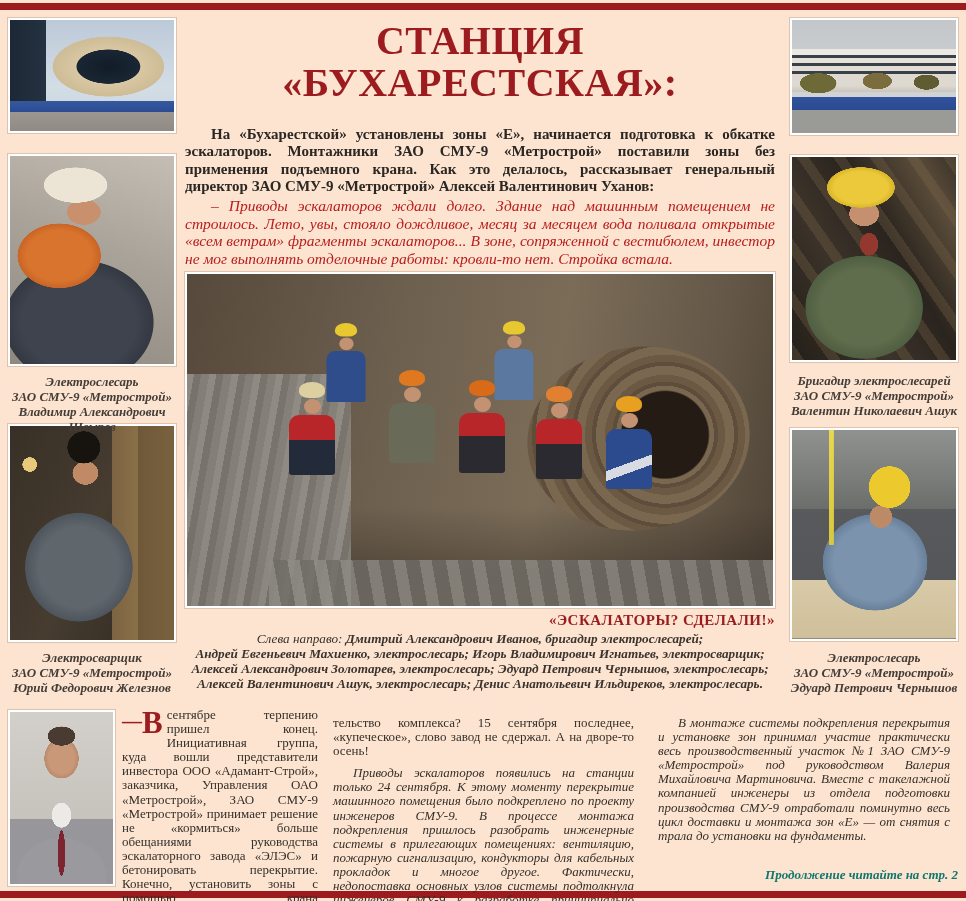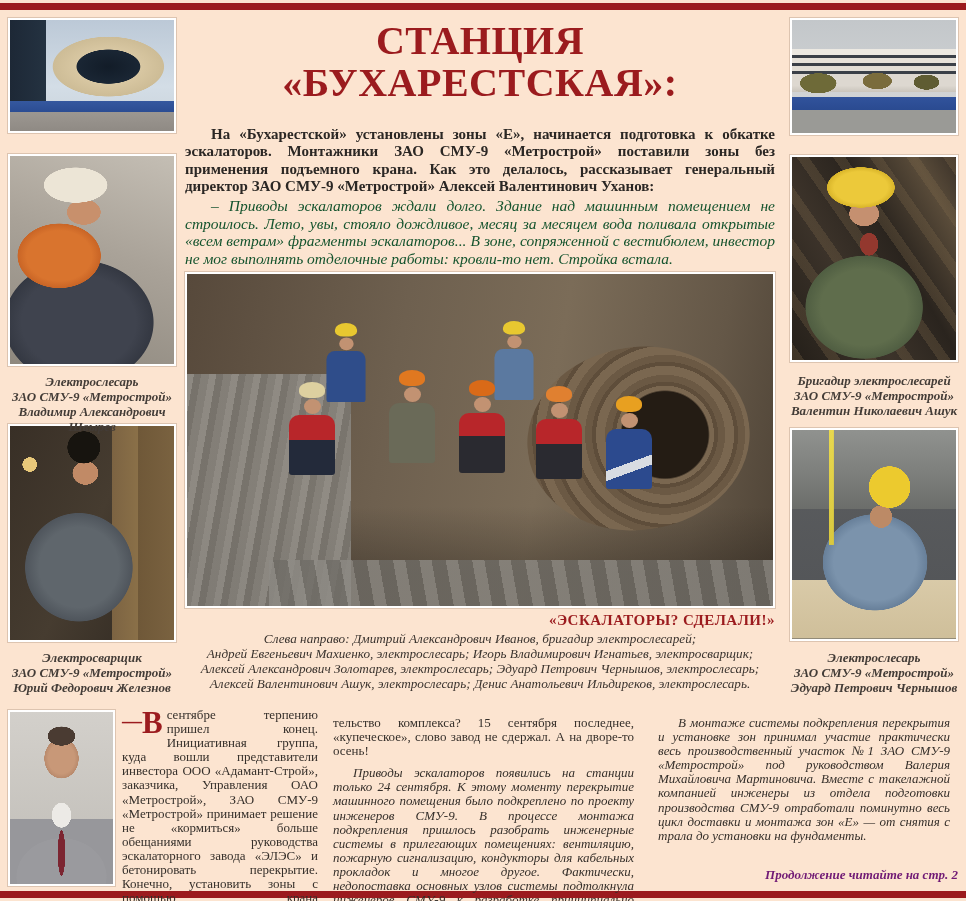--- a/index.html
+++ b/index.html
@@ -25,21 +25,21 @@
 
   
   .intro{
     position:absolute;left:185px;top:126px;width:590px;margin:0;
     font-size:15px;line-height:17.4px;font-weight:bold;text-align:justify;
     text-indent:26px;color:#2b2724;hyphens:auto;
   }
   .quote{
     position:absolute;left:185px;top:197px;width:590px;margin:0;
     font-size:15.5px;line-height:17.6px;font-style:italic;text-align:justify;
-    text-indent:26px;color:#14532d;hyphens:auto;
+    text-indent:26px;color:#b91c1c;hyphens:auto;
   }
 
   
   .photo{
     position:absolute;box-sizing:border-box;border:2px solid #fff;
     outline:1px solid rgba(100,70,50,.2);background-repeat:no-repeat;background-color:#b8b0a4;
   }
   .ph-building{left:8px;top:18px;width:168px;height:115px;
     background-image:
       linear-gradient(180deg, rgba(0,0,0,0) 73%, #35589f 73%, #2b4c92 83%, #9c9791 83%, #8f8a84 100%),
@@ -132,36 +132,36 @@
   .side-cap{position:absolute;width:168px;text-align:center;
     font-size:13px;line-height:15px;font-weight:bold;font-style:italic;color:#433c37;}
   .side-cap span{display:block;}
 
   
   .cap-main-title{position:absolute;left:185px;top:612px;width:590px;text-align:right;
     font-size:15px;font-weight:bold;color:#9b1b1e;letter-spacing:.5px;}
   .cap-main-names{position:absolute;left:185px;top:631px;width:590px;text-align:center;
     font-size:13.2px;line-height:15px;font-style:italic;color:#3a332e;}
   .cap-lead{font-weight:normal;}
-  .cap-names{font-weight:normal;white-space:pre-line;margin-top:22px;}
+  .cap-names{font-weight:bold;white-space:pre-line;margin-top:22px;}
 
   
   .bcol{position:absolute;top:708px;font-size:13px;line-height:14.1px;text-align:justify;
     color:#352f2a;hyphens:auto;}
   .bcol1{left:122px;width:196px;}
   .bcol2{left:325px;width:317px;}
   .bcol3{left:650px;width:308px;}
   .bp{margin:8px;text-align:justify;}
   .bp-indent{text-indent:20px;}
   .italic{font-style:italic;}
   .dc{float:left;color:#9b1b1e;font-weight:bold;line-height:25px;margin:1px 4px 0 0;}
   .dc-dash{font-size:20px;vertical-align:5px;}
   .dc-b{font-size:31px;}
   .continue{position:absolute;left:650px;top:867px;width:308px;text-align:right;
-    font-size:13px;font-weight:bold;font-style:italic;color:#701a75;}
+    font-size:13px;font-weight:bold;font-style:italic;color:#0f766e;}
 </style>
 </head>
 <body>
 
 <div class="page">
   <div class="rule rule-top"></div>
   <div class="rule rule-bottom"></div>
 
   <div class="title1">СТАНЦИЯ «БУХАРЕСТСКАЯ»:</div>
 

